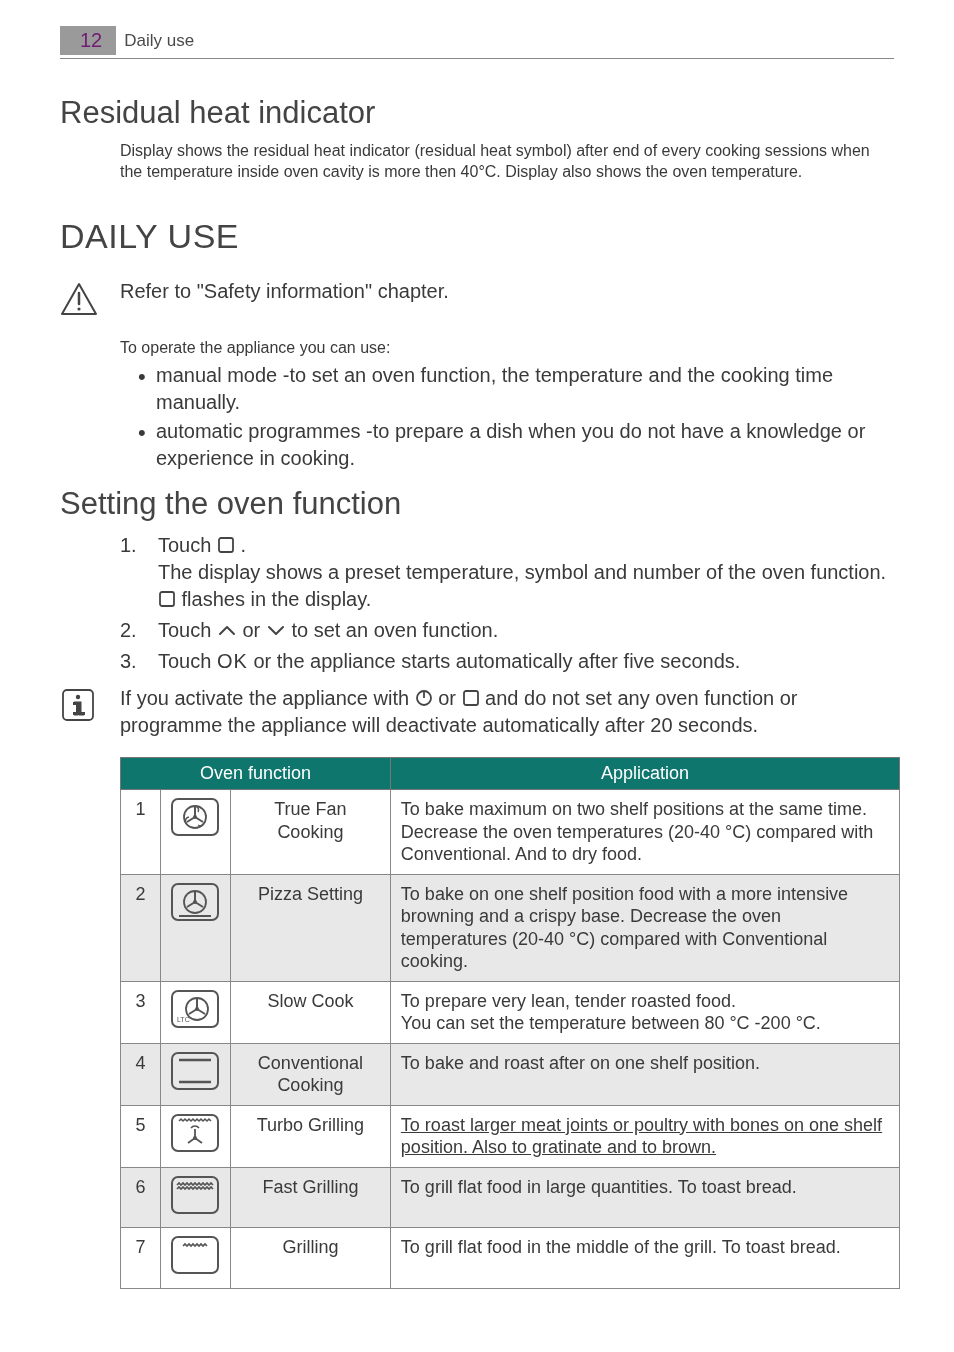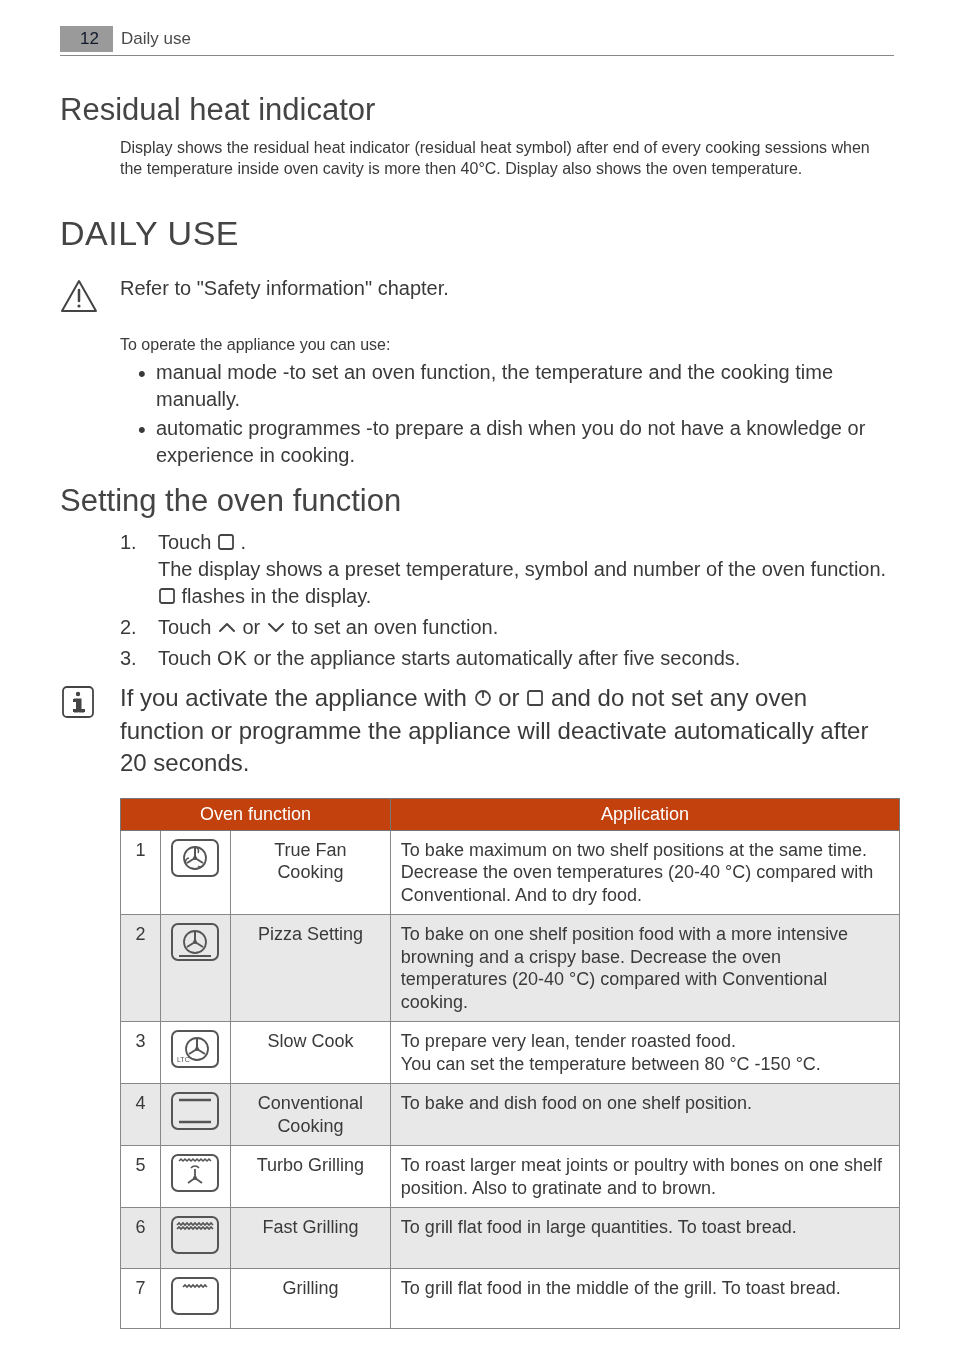--- a/index.html
+++ b/index.html
@@ -18,23 +18,23 @@
     }
     .header-bar {
       display: flex;
       align-items: center;
       margin-top: 26px;
       margin-left: 60px;
       margin-right: 60px;
     }
     .page-tab {
       background: #9a9a9a;
-      color: #0f172a;
+      color: #701a75;
       padding: 3px 14px 3px 20px;
-      font-size: 17px;
+      font-size: 20px;
       font-weight: 300;
     }
     .header-title {
       margin-left: 8px;
       font-size: 17px;
       color: #4a4a4a;
       font-weight: 300;
     }
     .header-rule {
       border: none;
@@ -137,21 +137,21 @@
       margin-top: 10px;
       align-items: flex-start;
     }
     .table {
       margin-left: 60px;
       margin-top: 18px;
       border-collapse: collapse;
       width: 780px;
     }
     .table th {
-      background: #c2410c;
+      background: #0f766e;
       color: #fff;
       font-weight: 300;
       font-size: 18px;
       padding: 5px 8px;
       text-align: center;
       border: 1px solid #777;
     }
     .table td {
       border: 1px solid #888;
       padding: 8px 10px;
@@ -253,21 +253,21 @@
     <div class="icon-col">
       <svg width="36" height="36" viewBox="0 0 36 36">
         <rect x="3" y="3" width="30" height="30" rx="4" fill="none" stroke="#444" stroke-width="1.8"></rect>
         <circle cx="18" cy="10" r="2.2" fill="#444"></circle>
         <path d="M14 16 h6 v11 h4 M14 27 h4" fill="none" stroke="#444" stroke-width="3" stroke-linecap="butt"></path>
         <rect x="16" y="15" width="5" height="12" fill="#444"></rect>
         <rect x="13" y="15" width="8" height="3" fill="#444"></rect>
         <rect x="13" y="25" width="12" height="3" fill="#444"></rect>
       </svg>
     </div>
-    <div class="text-col" style="font-size:24px;font-weight:300;line-height:1.35;">
+    <div class="text-col" style="font-size:20px;font-weight:300;line-height:1.35;">
       <span>If you activate the appliance with </span><svg class="inline-icon" width="18" height="18" viewBox="0 0 18 18">
           <circle cx="9" cy="9" r="7" fill="none" stroke="#444" stroke-width="1.8"></circle>
           <line x1="9" y1="2" x2="9" y2="9" stroke="#444" stroke-width="1.8"></line>
         </svg><span> or </span><svg class="inline-icon" width="18" height="18" viewBox="0 0 18 18">
           <rect x="2" y="2" width="14" height="14" rx="2" fill="none" stroke="#444" stroke-width="1.8"></rect>
         </svg><span> and do not set any oven function or programme the appliance will deactivate automatically after 20 seconds.</span>
     </div>
   </div>
 
   <table class="table">
@@ -306,43 +306,43 @@
           <td class="col-num">3</td>
           <td class="col-icon"><svg width="48" height="38" viewBox="0 0 48 38">
               <rect x="1" y="1" width="46" height="36" rx="6" fill="none" stroke="#555" stroke-width="2"></rect>
               <circle cx="26" cy="19" r="11" fill="none" stroke="#555" stroke-width="1.8"></circle>
               <circle cx="26" cy="19" r="2" fill="#555"></circle>
               <path d="M26 19 L26 9 M26 19 L34 24 M26 19 L18 24" stroke="#555" stroke-width="2"></path>
               <text x="6" y="32" font-size="7" fill="#555" font-family="Arial">LTC</text>
             </svg></td>
           <td class="col-name">Slow Cook</td>
           <td class="col-app" style="white-space: pre-line;">To prepare very lean, tender roasted food.
-You can set the temperature between 80 °C -150 °C.</td>
+You can set the temperature between 80 °C -200 °C.</td>
         </tr>
         <tr class="shade">
           <td class="col-num">4</td>
           <td class="col-icon"><svg width="48" height="38" viewBox="0 0 48 38">
               <rect x="1" y="1" width="46" height="36" rx="6" fill="none" stroke="#555" stroke-width="2"></rect>
               <line x1="8" y1="8" x2="40" y2="8" stroke="#555" stroke-width="2.5"></line>
               <line x1="8" y1="30" x2="40" y2="30" stroke="#555" stroke-width="2.5"></line>
             </svg></td>
           <td class="col-name">Conventional Cooking</td>
-          <td class="col-app" style="white-space: pre-line;">To bake and dish food on one shelf position.</td>
+          <td class="col-app" style="white-space: pre-line;">To bake and roast after on one shelf position.</td>
         </tr>
         <tr>
           <td class="col-num">5</td>
           <td class="col-icon"><svg width="48" height="38" viewBox="0 0 48 38">
               <rect x="1" y="1" width="46" height="36" rx="6" fill="none" stroke="#555" stroke-width="2"></rect>
               <path d="M8 7 l2 -2 l2 2 l2 -2 l2 2 l2 -2 l2 2 l2 -2 l2 2 l2 -2 l2 2 l2 -2 l2 2 l2 -2 l2 2 l2 -2 l2 2" fill="none" stroke="#555" stroke-width="1.5"></path>
               <circle cx="24" cy="24" r="2" fill="#555"></circle>
               <path d="M24 24 L24 15 M24 24 L31 29 M24 24 L17 29" stroke="#555" stroke-width="1.8"></path>
               <path d="M20 14 a5 5 0 0 1 8 0" fill="none" stroke="#555" stroke-width="1.5"></path>
             </svg></td>
           <td class="col-name">Turbo Grilling</td>
-          <td class="col-app" style="white-space: pre-line;">To roast larger meat joints or poultry with bones on one shelf position. Also to gratinate and to brown.</td>
+          <td class="col-app" style="white-space: pre-line; text-decoration: underline;">To roast larger meat joints or poultry with bones on one shelf position. Also to gratinate and to brown.</td>
         </tr>
         <tr class="shade">
           <td class="col-num">6</td>
           <td class="col-icon"><svg width="48" height="38" viewBox="0 0 48 38">
               <rect x="1" y="1" width="46" height="36" rx="6" fill="none" stroke="#555" stroke-width="2"></rect>
               <path d="M6 9 l2 -2 l2 2 l2 -2 l2 2 l2 -2 l2 2 l2 -2 l2 2 l2 -2 l2 2 l2 -2 l2 2 l2 -2 l2 2 l2 -2 l2 2 l2 -2 l2 2" fill="none" stroke="#555" stroke-width="1.6"></path>
               <path d="M6 13 l2 -2 l2 2 l2 -2 l2 2 l2 -2 l2 2 l2 -2 l2 2 l2 -2 l2 2 l2 -2 l2 2 l2 -2 l2 2 l2 -2 l2 2 l2 -2 l2 2" fill="none" stroke="#555" stroke-width="1.6"></path>
             </svg></td>
           <td class="col-name">Fast Grilling</td>
           <td class="col-app" style="white-space: pre-line;">To grill flat food in large quantities. To toast bread.</td>

